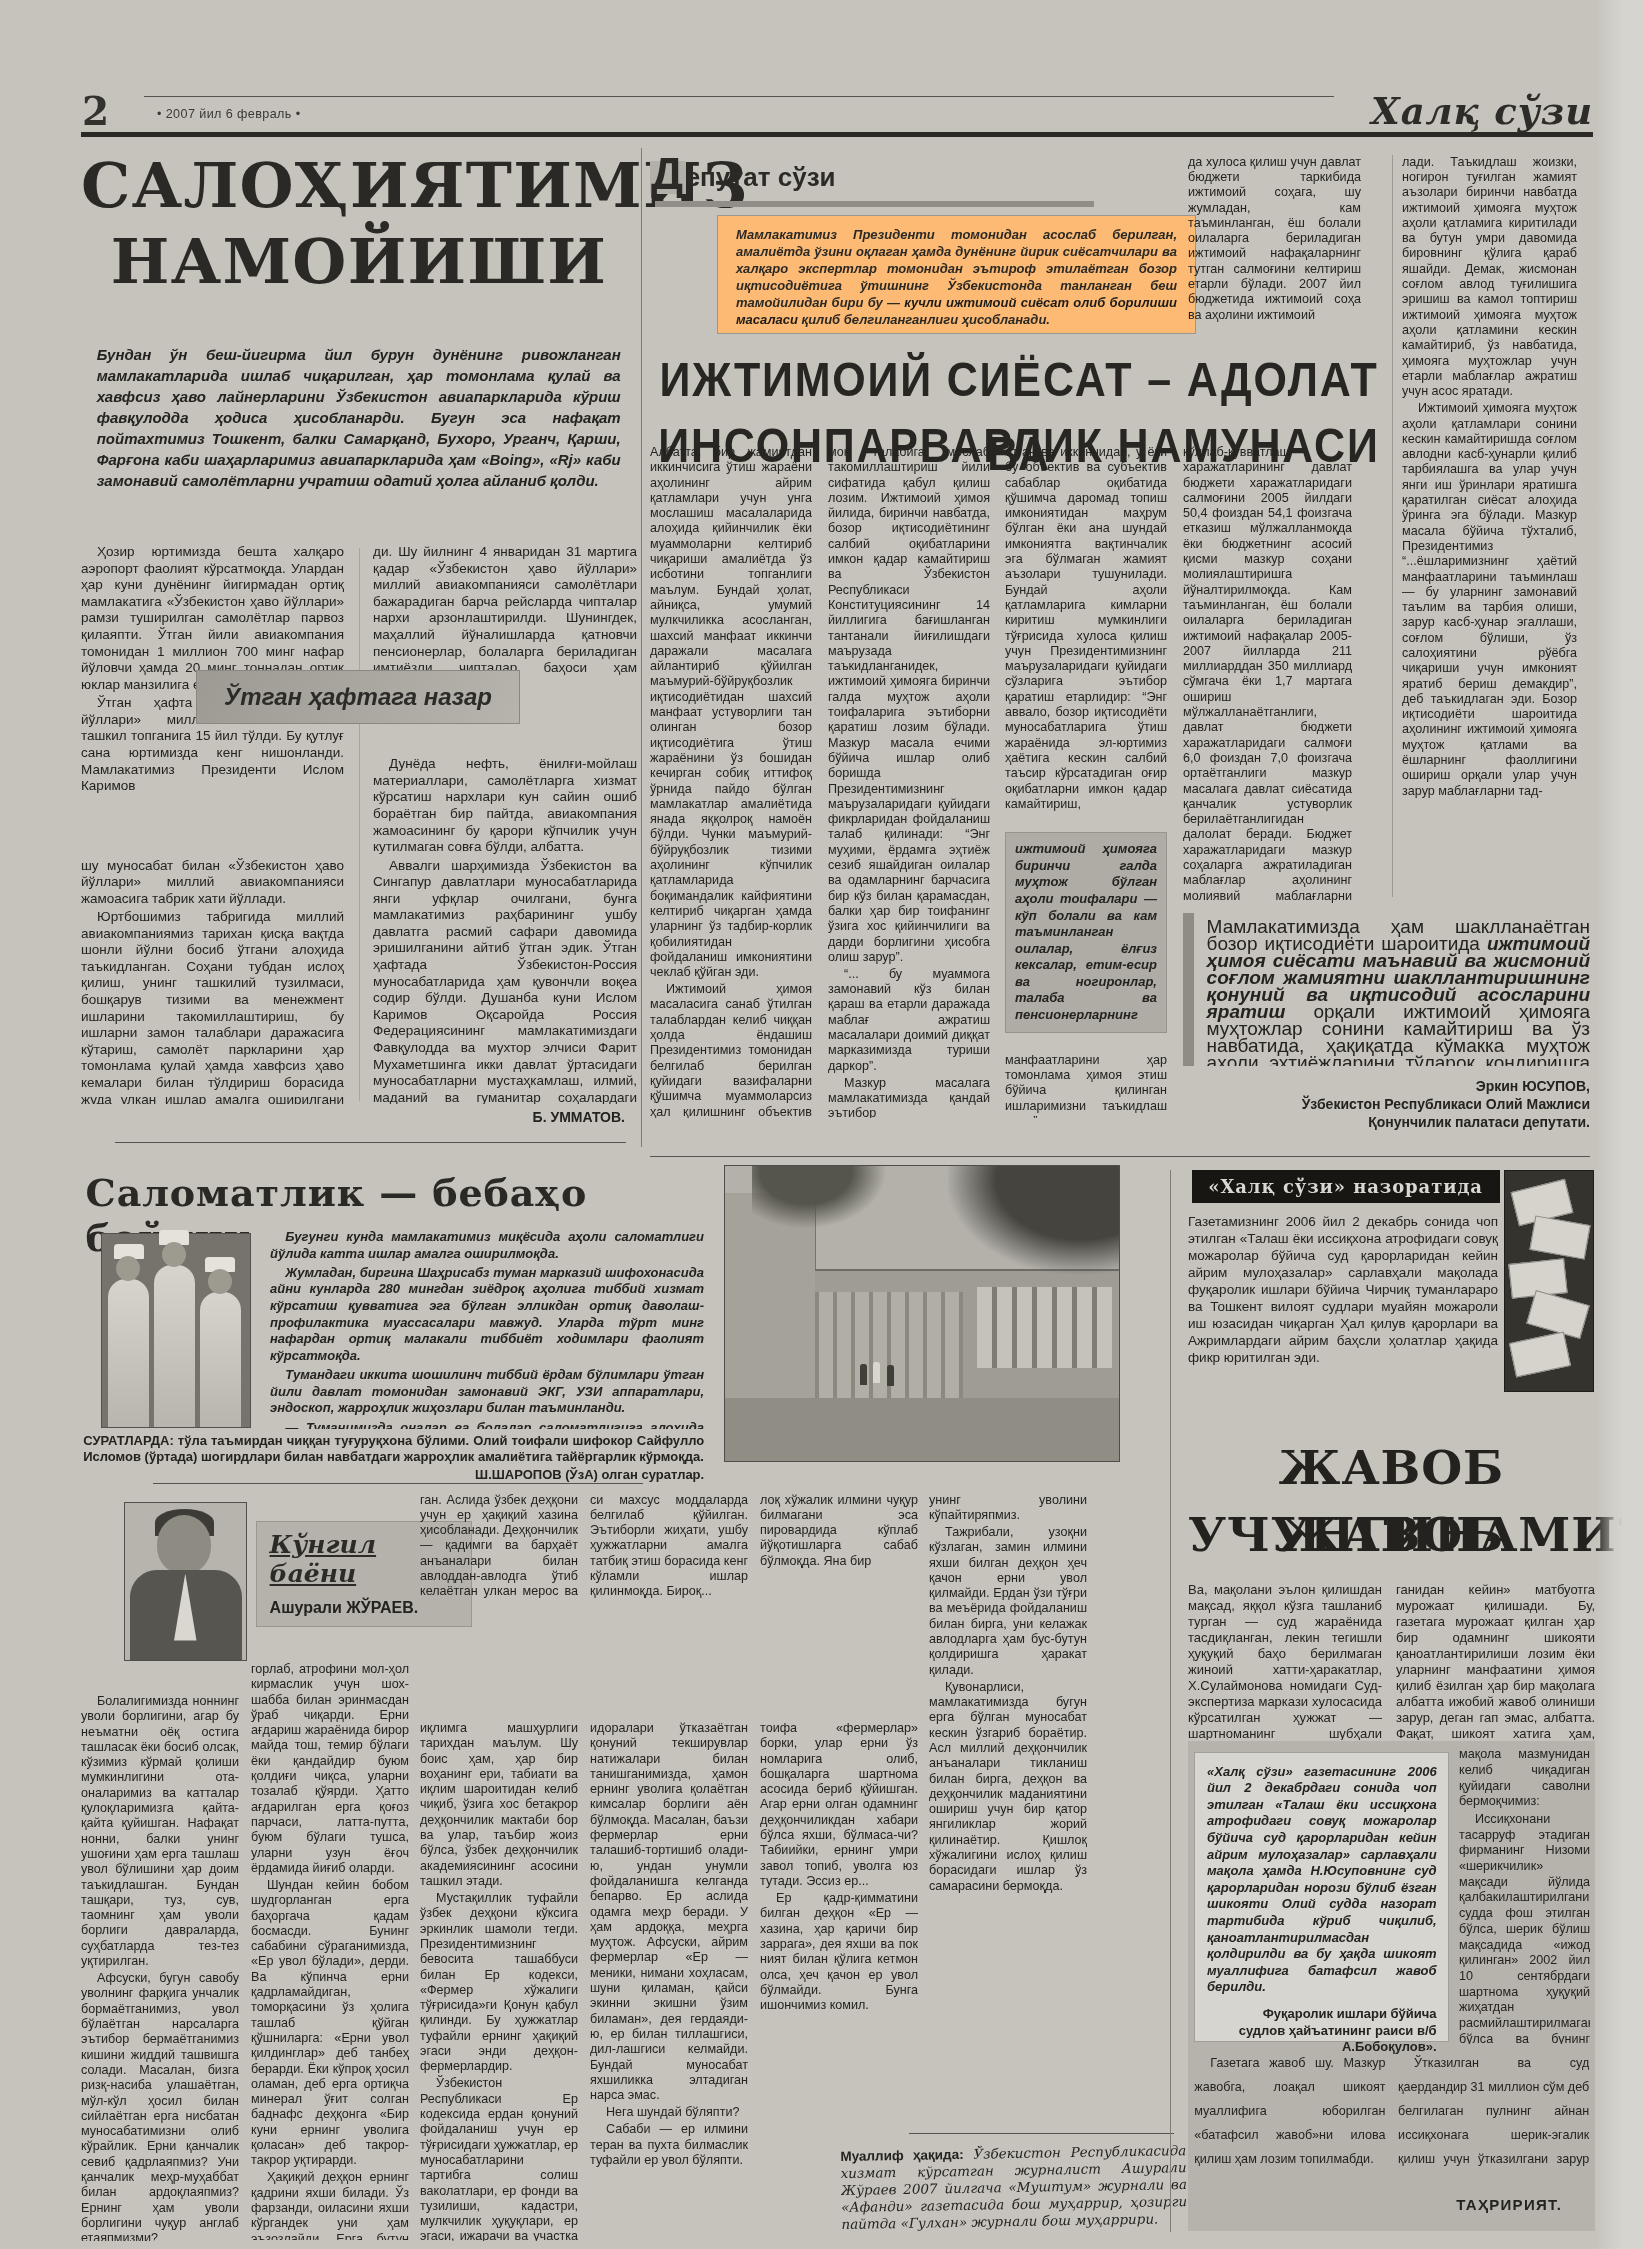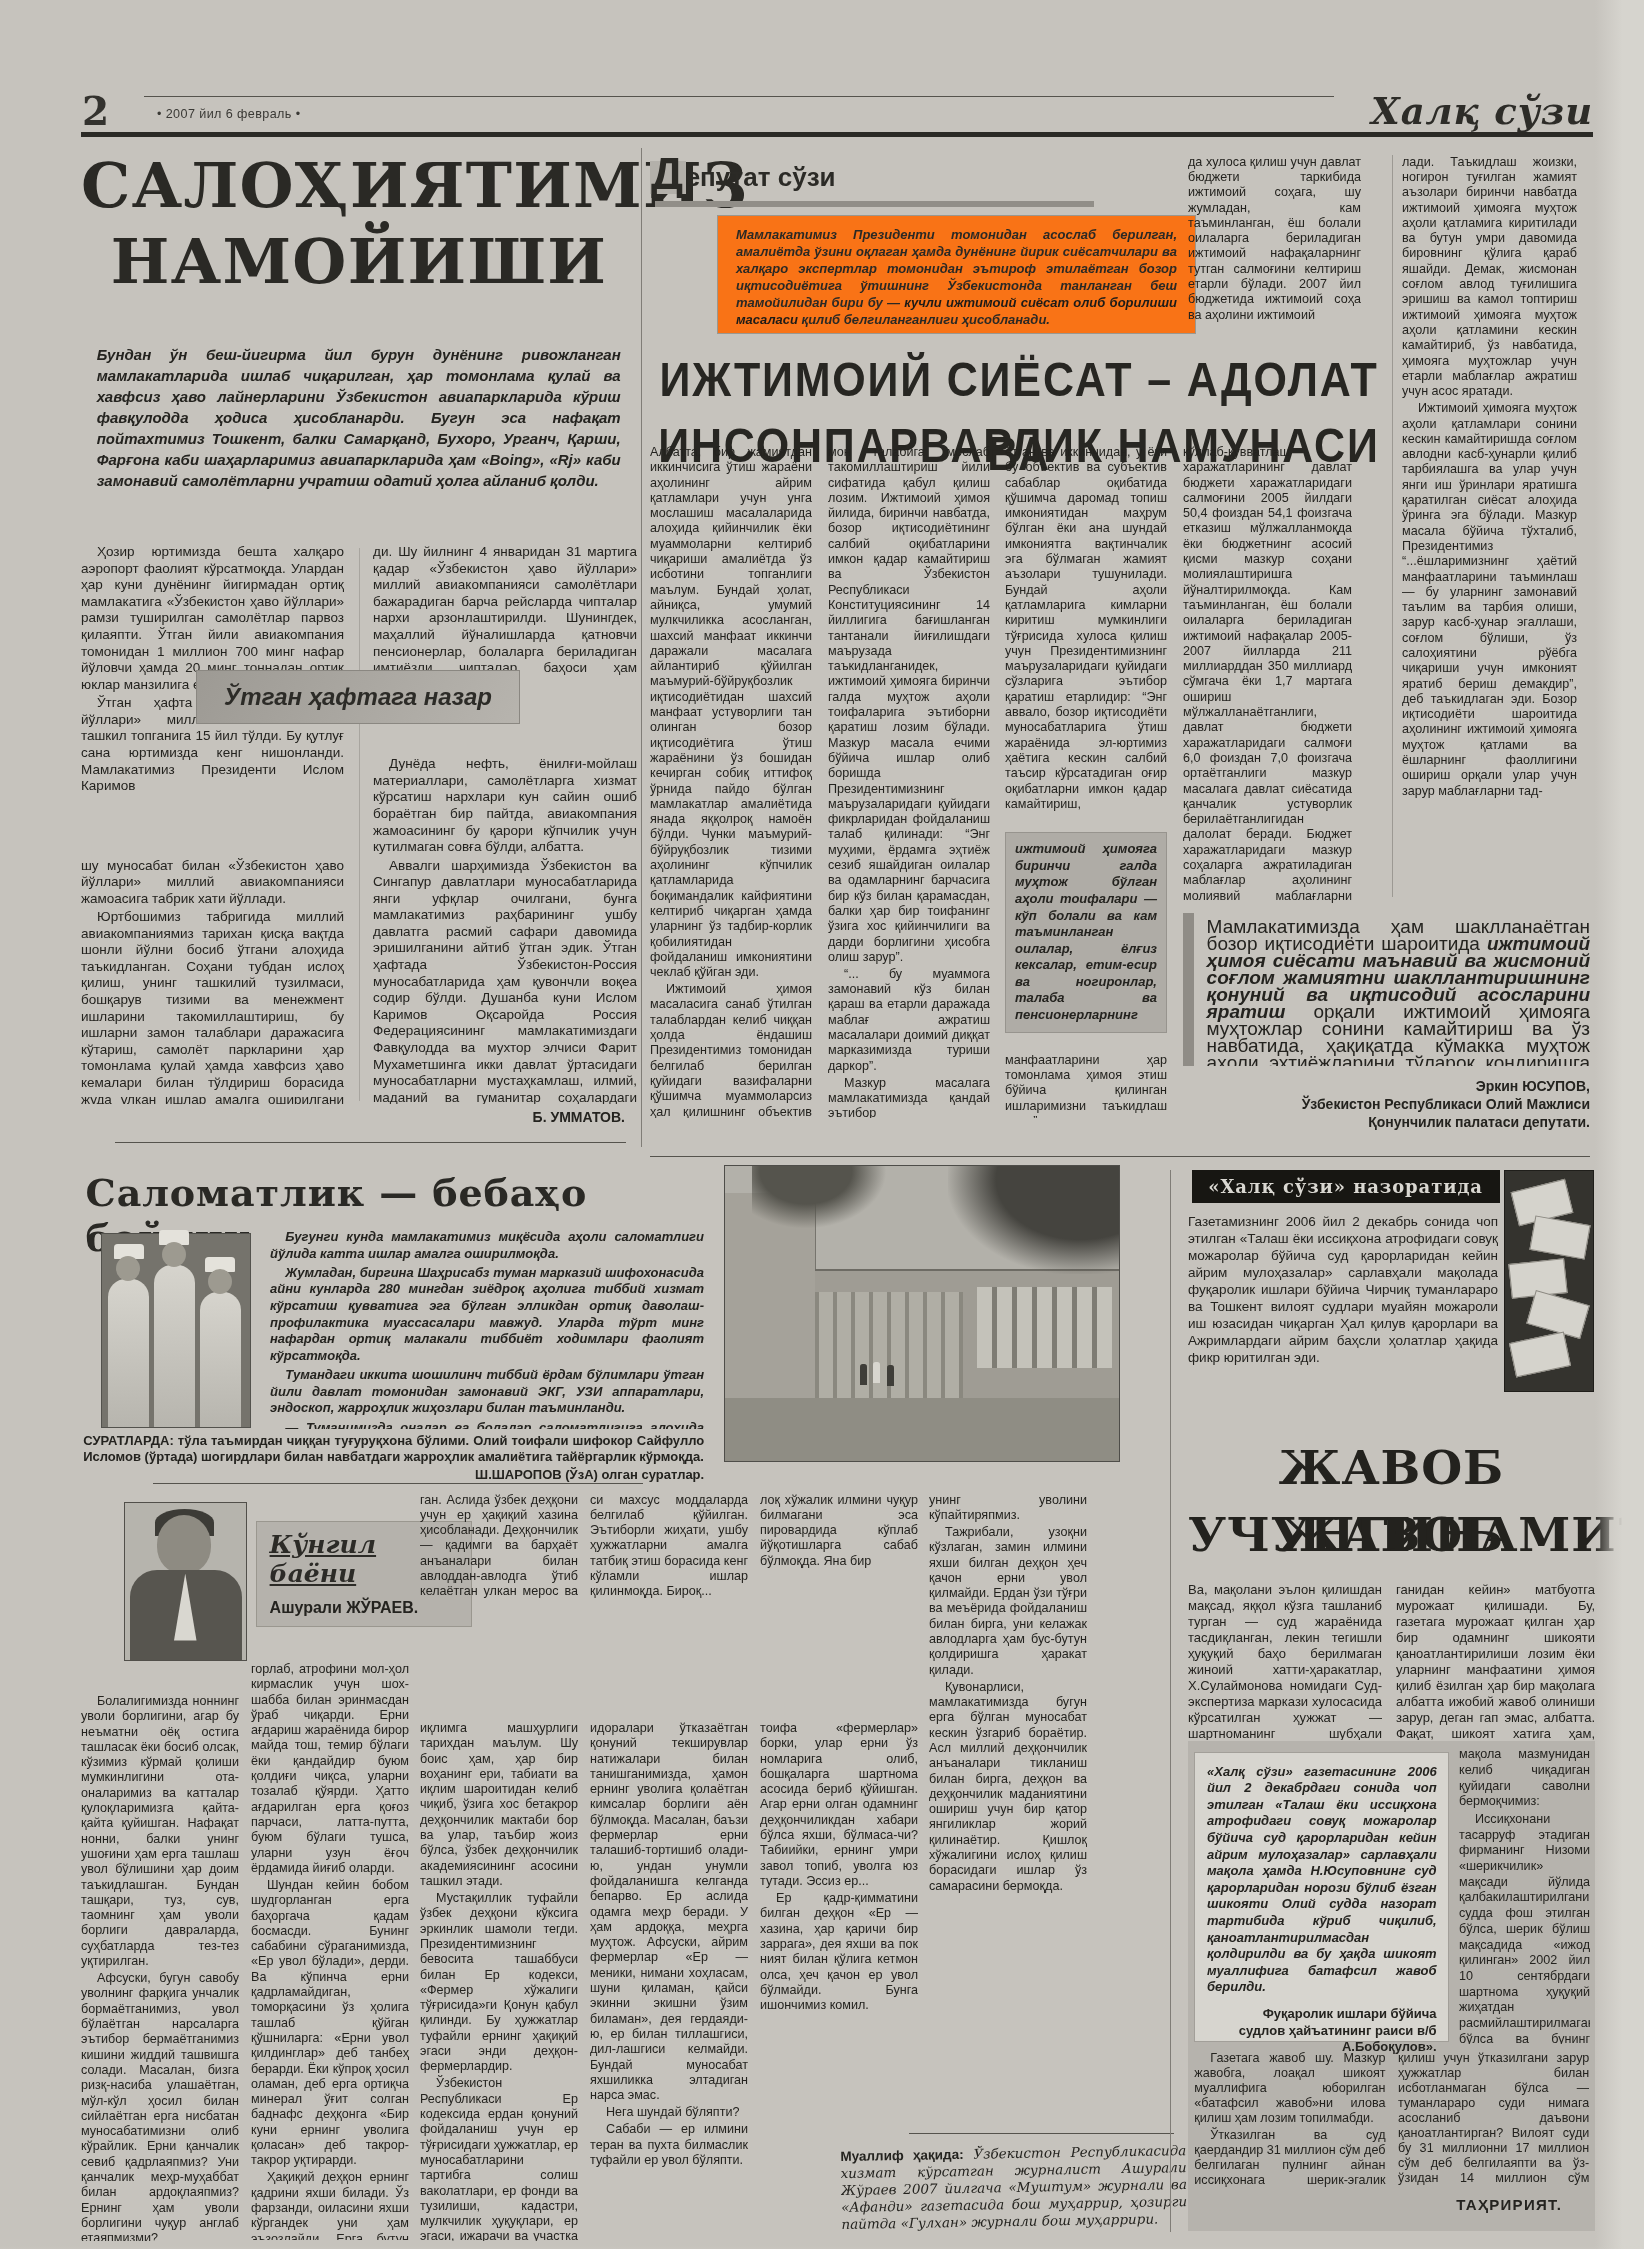--- a/index.html
+++ b/index.html
@@ -30,21 +30,21 @@
             color:#2c2b27;border:0.4px solid #8a8781;}
   .spacer{height:61px;}
   #a1-byline{left:274px;top:961px;width:270px;text-align:right;font-weight:bold;font-size:14px;}
   
   #a2{left:650px;top:148px;width:945px;height:1010px;}
   #a2-rubric{left:0;top:5.4px;display:flex;align-items:flex-end;}
   #a2-rubric .d-init{font-size:45px;line-height:41px;font-weight:bold;color:#2b2a26;
      background:linear-gradient(#b3b0aa,#b3b0aa) no-repeat 0 8px/39px 33px;padding:0 2.7px 0 0.9px;}
   #a2-rubric .d-rest{font-size:26px;font-weight:bold;color:#2b2a26;padding-bottom:1.8px;}
   #a2-rubric-bar{left:4.5px;top:53px;width:439px;height:6.3px;background:#918e88;}
-  #a2-leadbox{left:67px;top:67px;width:479px;height:119px;background:#f97316;border:0.4px solid #9a978f;
+  #a2-leadbox{left:67px;top:67px;width:479px;height:119px;background:#fdba74;border:0.4px solid #9a978f;
       padding:10px 18px;font-size:13px;line-height:17px;font-weight:bold;font-style:italic;color:#2a2925;box-sizing:border-box;}
   #a2-leadbox .xb{font-weight:900;color:#1c1b18;}
   #a2 .hl2{left:0;top:194px;width:738px;text-align:center;font-weight:bold;font-size:43px;line-height:66px;
       letter-spacing:1.8px;color:#272622;transform:scaleY(1.12);transform-origin:top;}
   .dcol{position:absolute;font-size:12.6px;line-height:15.3px;}
   #a2-frag{left:538px;top:6.7px;width:173px;height:180px;}
   #a2-cr2{left:752px;top:6.7px;width:175px;height:742px;}
   #a2-c1{left:0;top:297px;width:162px;height:673px;}
   #a2-c2{left:178px;top:297px;width:162px;height:673px;}
   #a2-c3{left:355px;top:297px;width:162px;height:673px;}
@@ -118,21 +118,21 @@
   #a5-lead{left:0;top:43px;width:310px;height:216px;font-size:13.5px;line-height:17px;}
   #a5 .hl3{left:0;top:264px;width:407px;text-align:center;font-family:"DejaVu Serif",serif;font-weight:bold;
       font-size:47px;line-height:67px;color:#23221e;letter-spacing:0.9px;}
   #a5-ca{left:0;top:412px;width:194px;height:158px;font-size:13px;line-height:16px;}
   #a5-cb{left:208px;top:412px;width:199px;height:158px;font-size:13px;line-height:16px;}
   #a5-panel{left:0;top:571px;width:407px;height:490px;background:#b6b3ad;}
   #a5-inset{position:absolute;left:6.3px;top:10.8px;width:255px;height:290px;background:#d7d5cf;border:0.4px solid #a29f99;
       padding:10.8px 11.7px;box-sizing:border-box;font-weight:bold;font-style:italic;font-size:13px;line-height:16.6px;}
   #a5-inset .qb{margin-top:10px;text-align:right;font-style:normal;white-space:pre-line;}
   #a5-pright{position:absolute;left:271px;top:6.3px;width:131px;height:297px;font-size:12.6px;line-height:15.7px;}
-  #a5-pbot{position:absolute;left:6.3px;top:310px;width:395px;height:143px;font-size:12.6px;line-height:15px;
+  #a5-pbot{position:absolute;left:6.3px;top:310px;width:395px;height:143px;font-size:12.6px;line-height:24px;
       column-count:2;column-gap:12.6px;}
   #a5-sign{position:absolute;left:6.3px;top:455px;width:395px;text-align:right;font-weight:bold;font-size:15px;
       letter-spacing:1.3px;padding-right:27px;box-sizing:border-box;}
   
   #edge-r{right:0;top:0;width:50px;height:100%;background:linear-gradient(90deg,rgba(214,212,206,0),#d6d4ce 55%);}
   #edge-b{left:0;bottom:0;width:100%;height:36px;background:linear-gradient(rgba(211,209,203,0),#d3d1cb);}
 </style>
 </head>
 <body>
 

